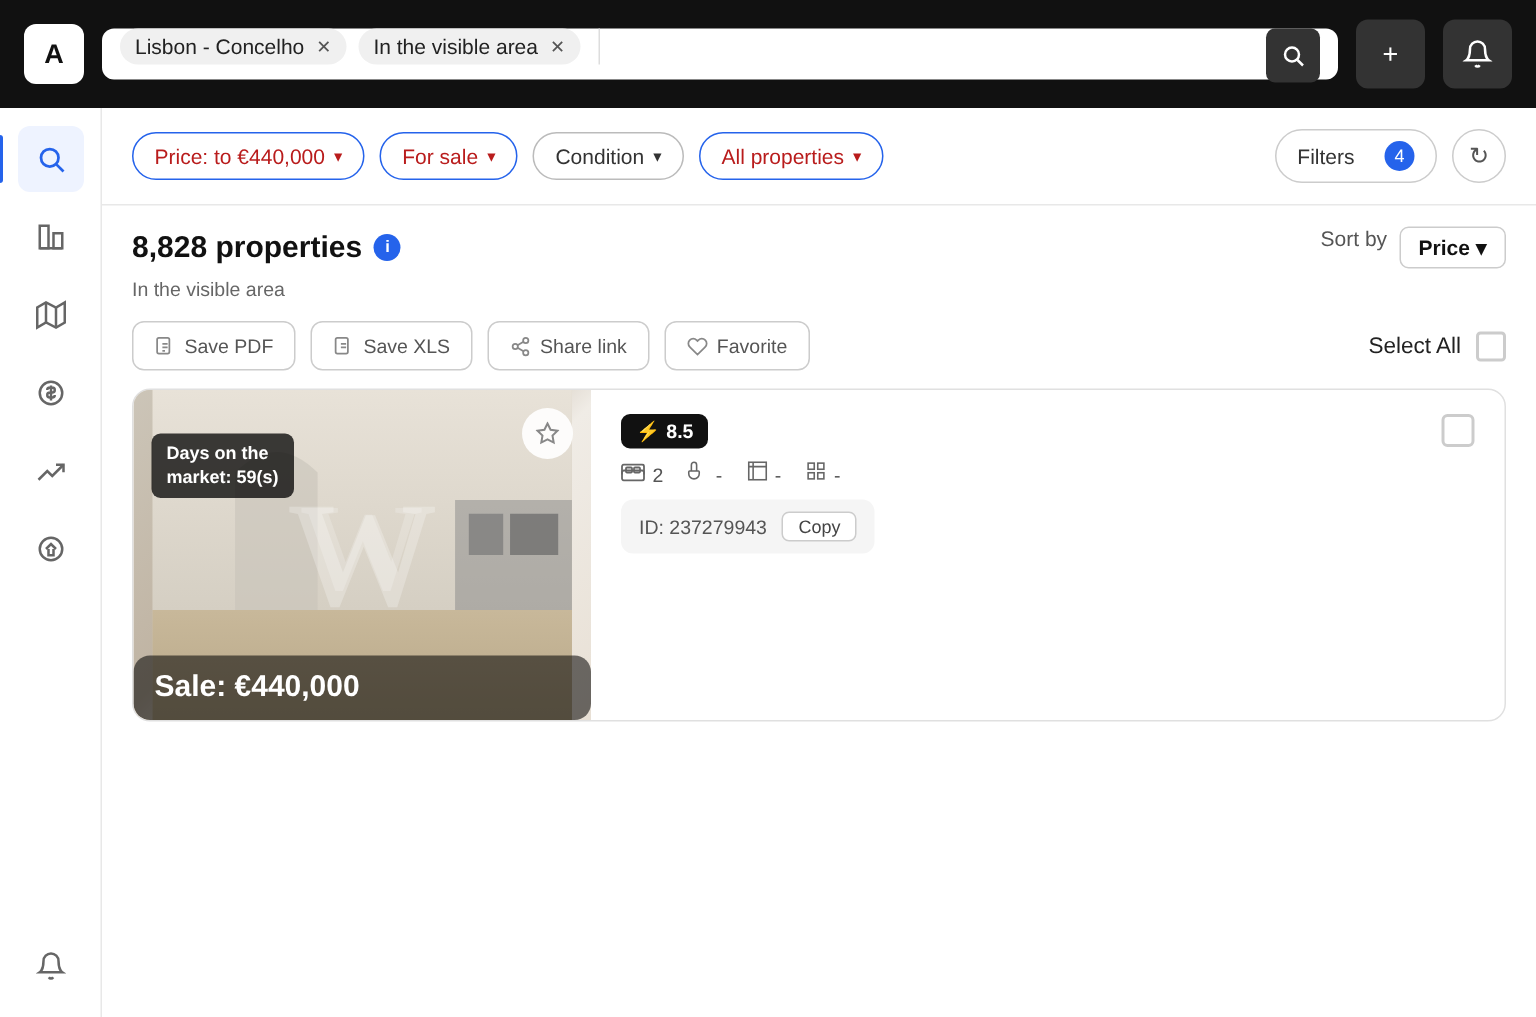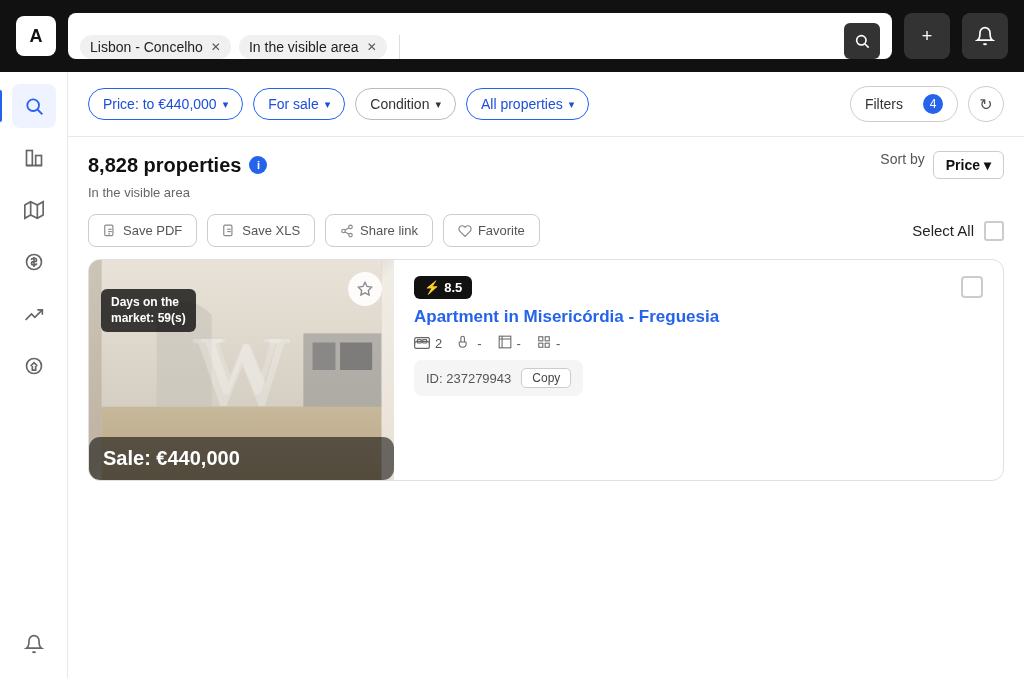--- a/index.html
+++ b/index.html
@@ -19,23 +19,23 @@
       background: #fff;
       border-radius: 8px;
       display: flex; align-items: center; justify-content: center;
       font-weight: 900; font-size: 18px; color: #111;
       flex-shrink: 0;
     }
     .search-bar {
       flex: 1;
       background: #fff;
       border-radius: 8px;
-      height: 46px;
-      display: flex;
-      align-items: flex-end;
+      height: 34px;
+      display: flex;
+      align-items: flex-start;
       padding: 0 12px;
       gap: 8px;
     }
     .search-tag {
       display: flex; align-items: center; gap: 6px;
       background: #f0f0f0;
       border-radius: 20px;
       padding: 4px 10px;
       font-size: 14px;
       color: #222;
@@ -122,21 +122,21 @@
       gap: 10px;
       border-bottom: 1px solid #e8e8e8;
       flex-wrap: nowrap;
     }
     .filter-btn {
       display: flex; align-items: center; gap: 6px;
       border: 1.5px solid #2563eb;
       border-radius: 20px;
       padding: 7px 14px;
       font-size: 14px;
-      color: #1d4ed8;
+      color: #b91c1c;
       background: #fff;
       cursor: pointer;
       white-space: nowrap;
     }
     .filter-btn.gray {
       border-color: #bbb;
       color: #333;
     }
     .filter-btn .chevron { font-size: 11px; }
     .filters-badge-btn {
@@ -647,21 +647,20 @@
 
       <div class="card-details">
         <div style="display:flex;align-items:flex-start;justify-content:space-between;">
           <div class="score-badge">
             <span class="lightning">⚡</span>
             <span>8.5</span>
           </div>
           <div class="card-checkbox"></div>
         </div>
 
-        <div class="property-title">Apartment in Misericórdia - Freguesia</div>
 
         <div class="property-specs">
           <div class="spec-item">
             <span class="spec-icon">
               <svg width="16" height="12" viewBox="0 0 24 18" fill="none" stroke="#666" stroke-width="1.8">
                   <rect x="1" y="7" width="22" height="10" rx="2"></rect>
                   <path d="M1 11V3a2 2 0 0 1 2-2h18a2 2 0 0 1 2 2v8"></path>
                   <rect x="5" y="4" width="6" height="5" rx="1"></rect>
                   <rect x="13" y="4" width="6" height="5" rx="1"></rect>
                 </svg>

